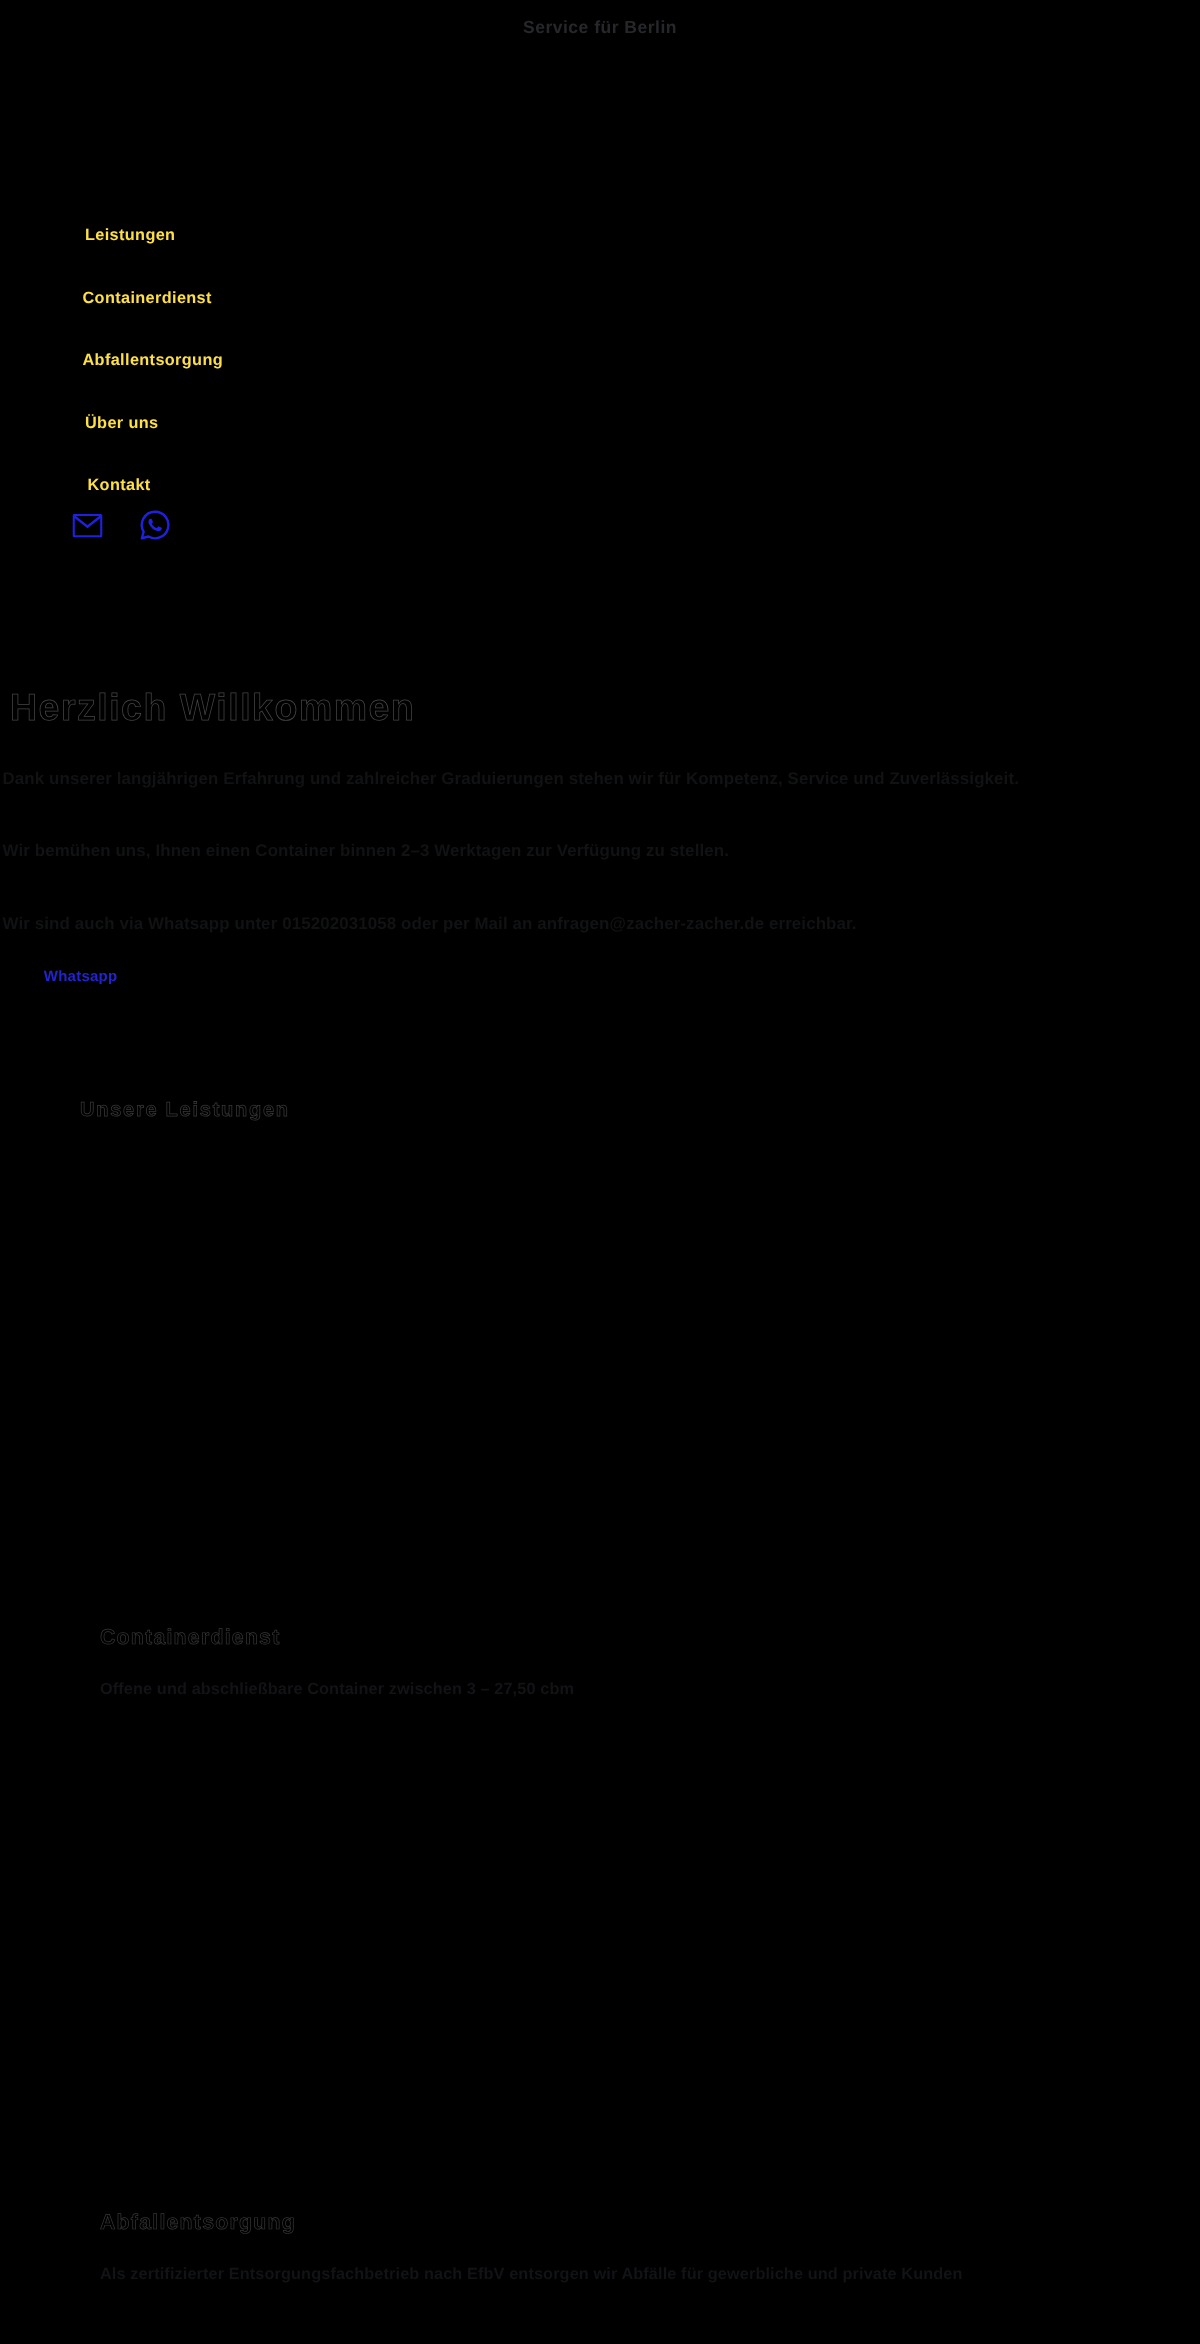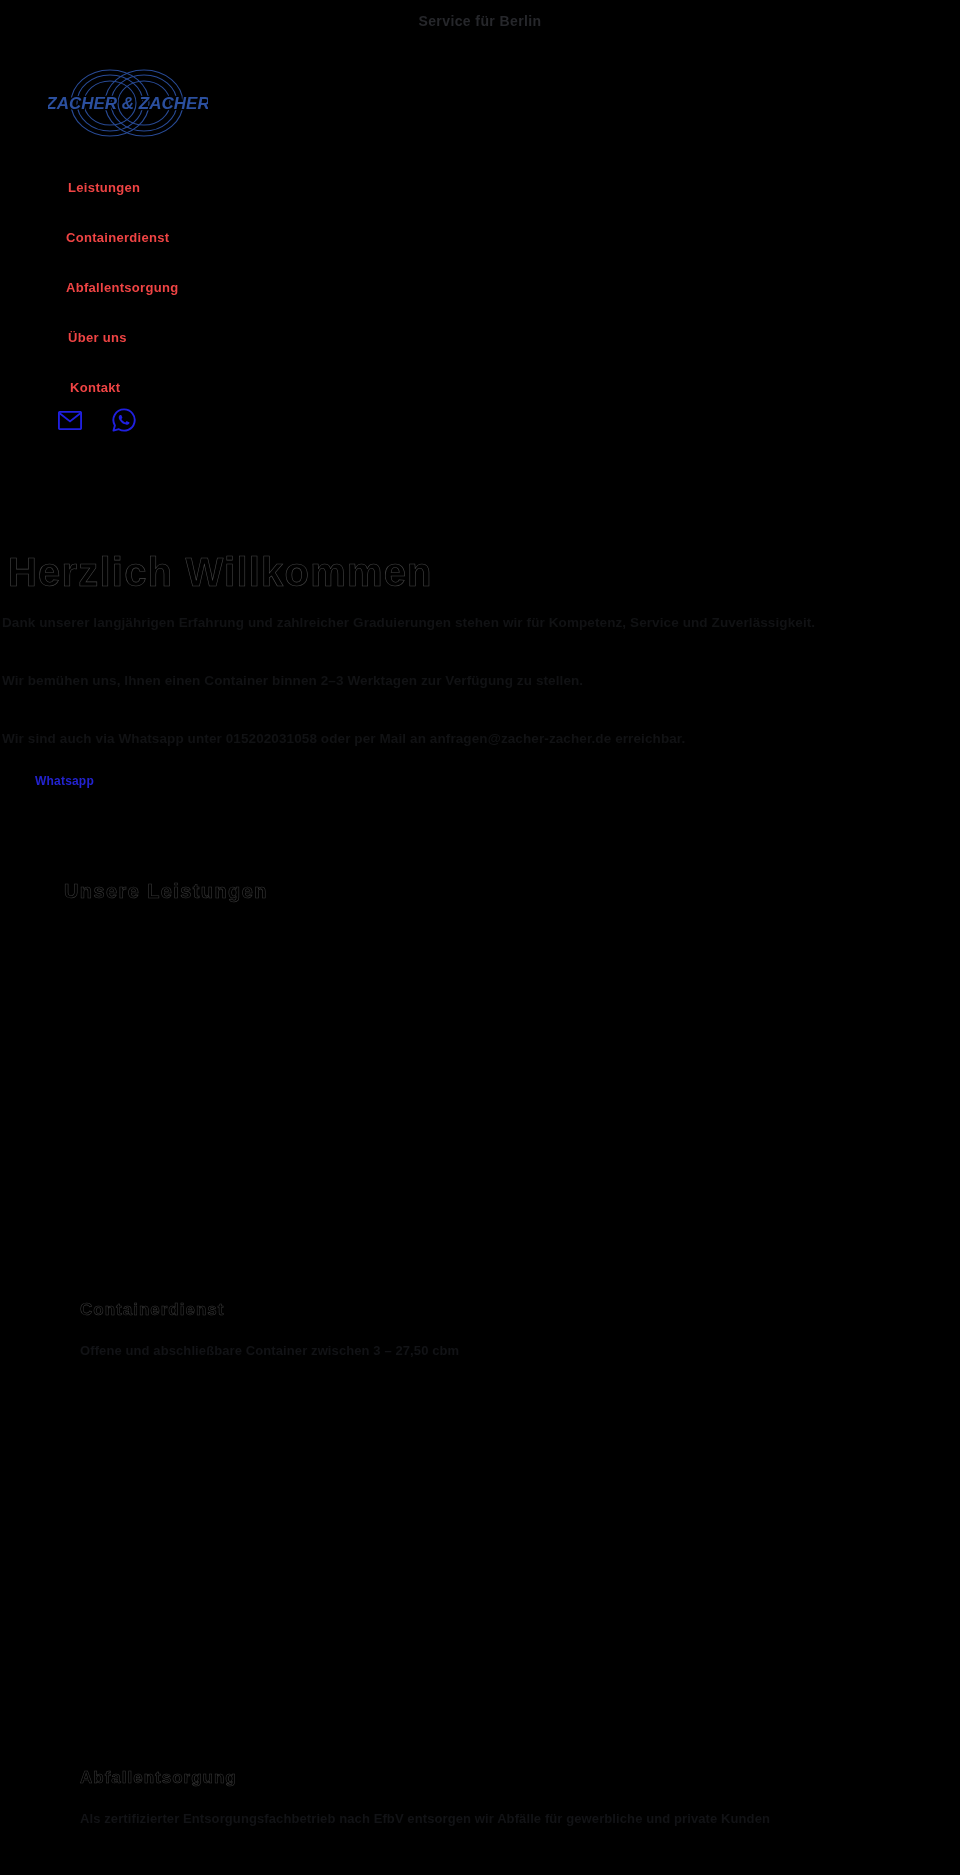--- a/index.html
+++ b/index.html
@@ -50,21 +50,21 @@
   .nav {
     position:absolute;
     top:180px;
     left:0;
     width:360px;
   }
   .nav-item {
     display:block;
     font-size:13px;
     font-weight:700;
-    color:#ef4444;
+    color:#fde047;
     letter-spacing:0.3px;
     padding:0 0 0 68px;
     height:50px;
     line-height:16px;
   }
   .nav-item.n1 { padding-left:68px; }
   .nav-item.n2 { padding-left:66px; }
   .nav-item.n3 { padding-left:66px; }
   .nav-item.n4 { }
   .nav-item.n5 { padding-left:70px; }
@@ -78,21 +78,21 @@
     align-items:center;
     gap:30px;
   }
   .social-icon { display:block; }
 
   
   .hero-heading {
     position:absolute;
     top:550px;
     left:8px;
-    font-size:40px;
+    font-size:30px;
     font-weight:700;
     letter-spacing:1.2px;
     color:transparent;
     -webkit-text-stroke:0.6px #6e6e6e;
     opacity:0.62;
   }
 
   
   .intro {
     position:absolute;
@@ -117,21 +117,21 @@
     font-weight:700;
     color:#2323d0;
     letter-spacing:0.2px;
   }
 
   
   .services-heading {
     position:absolute;
     top:880px;
     left:64px;
-    font-size:20px;
+    font-size:16px;
     font-weight:700;
     letter-spacing:1.4px;
     color:transparent;
     -webkit-text-stroke:0.6px #656565;
     opacity:0.55;
   }
 
   
   .svc {
     position:absolute;
@@ -161,33 +161,20 @@
 </style>
 </head>
 <body>
 
 <div class="page">
 
   <div class="topbar">
     <span class="topbar-text">Service für Berlin</span>
   </div>
 
-  <a class="logo-wrap">
-    <svg class="logo-svg" viewBox="0 0 160 82">
-      <g fill="none" stroke="#2b4f9e" stroke-width="1.1" opacity="0.95">
-        <ellipse cx="62" cy="41" rx="39" ry="33"></ellipse>
-        <ellipse cx="62" cy="41" rx="33" ry="28"></ellipse>
-        <ellipse cx="62" cy="41" rx="26" ry="22"></ellipse>
-        <ellipse cx="96" cy="41" rx="39" ry="33"></ellipse>
-        <ellipse cx="96" cy="41" rx="33" ry="28"></ellipse>
-        <ellipse cx="96" cy="41" rx="26" ry="22"></ellipse>
-      </g>
-      <text x="80" y="47" text-anchor="middle" font-family="Liberation Sans, sans-serif" font-size="17" font-weight="bold" font-style="italic" fill="#2b4f9e" stroke="#000000" stroke-width="2.6" paint-order="stroke">ZACHER &amp; ZACHER</text>
-    </svg>
-  </a>
 
   <nav class="nav">
     <a class="nav-item n1">Leistungen</a>
     <a class="nav-item n2">Containerdienst</a>
     <a class="nav-item n3">Abfallentsorgung</a>
     <a class="nav-item n4">Über uns</a>
     <a class="nav-item n5">Kontakt</a>
   </nav>
 
   <div class="social">

